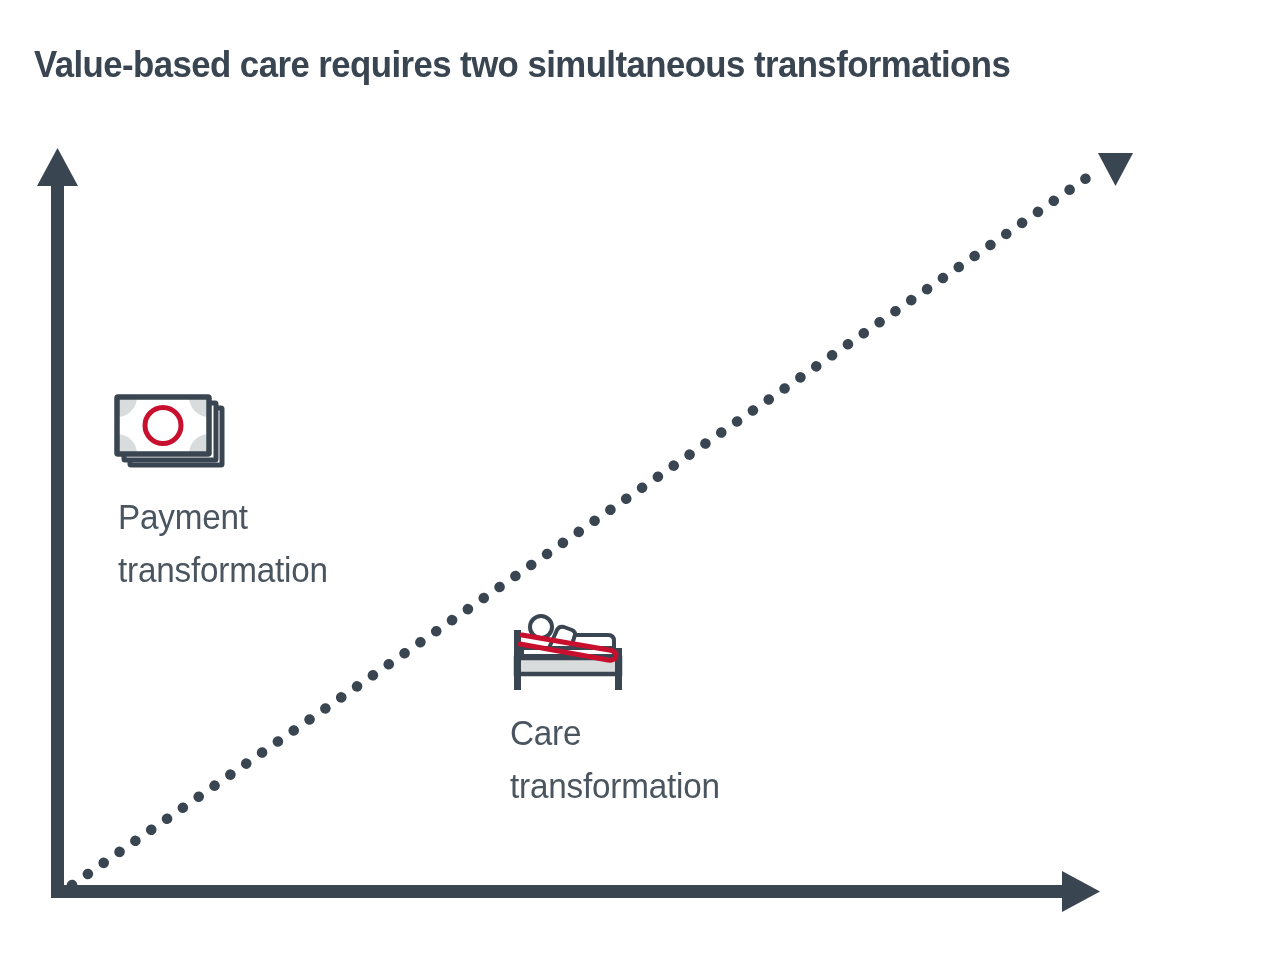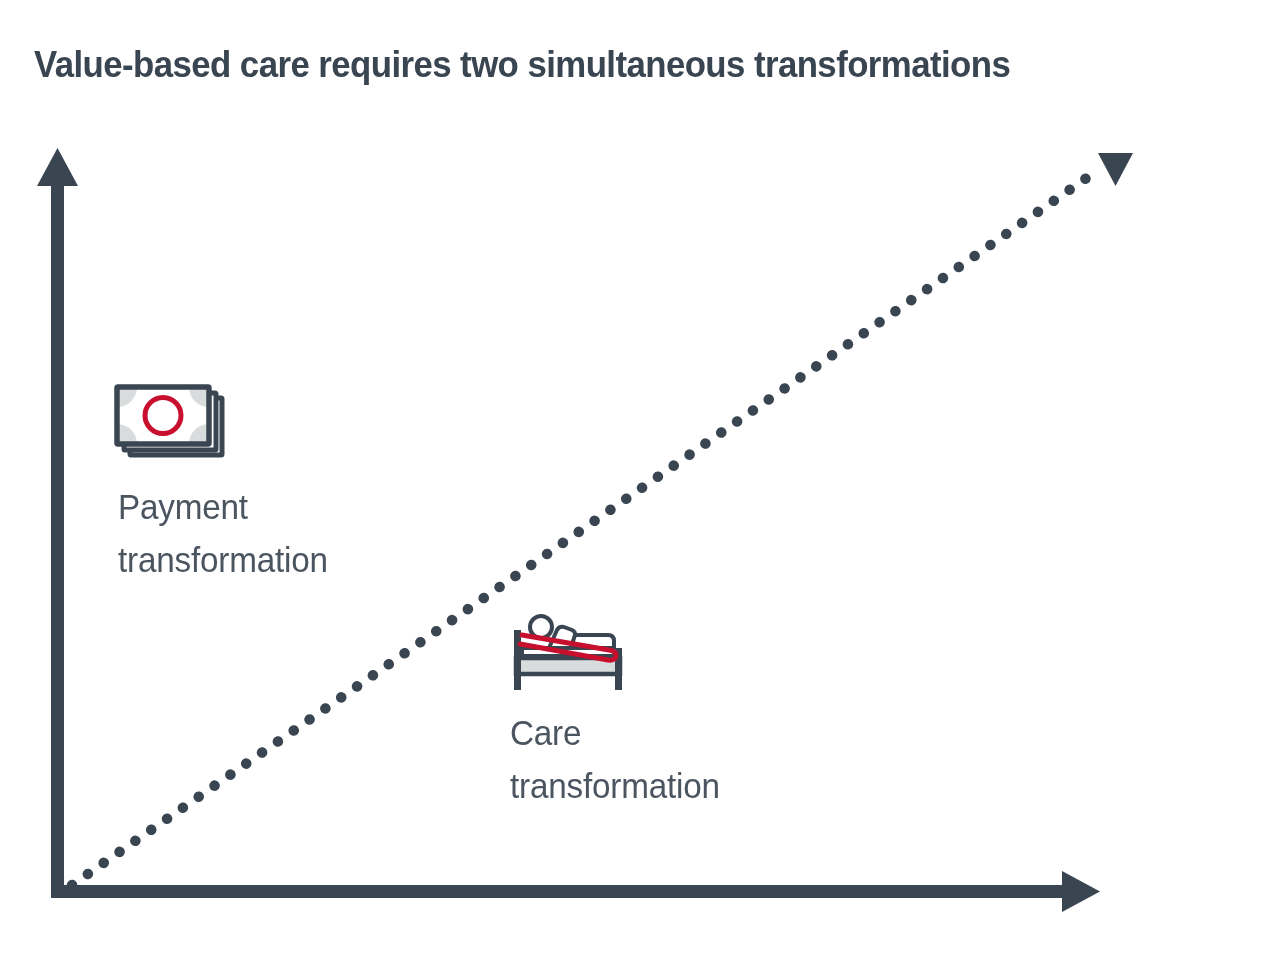--- a/index.html
+++ b/index.html
@@ -47,21 +47,21 @@
     left: 0;
     top: 0;
     width: 1280px;
     height: 960px;
   }
 
   
   .callout {
     position: absolute;
   }
-  #callout-payment { left: 112px; top: 382px; }
+  #callout-payment { left: 112px; top: 392px; }
   #callout-care    { left: 508px; top: 608px; }
 
   .callout-icon {
     display: block;
     margin-bottom: 14px;
   }
   .callout-label {
     font-family: "Liberation Sans", sans-serif;
     font-size: 35px;
     font-weight: normal;

